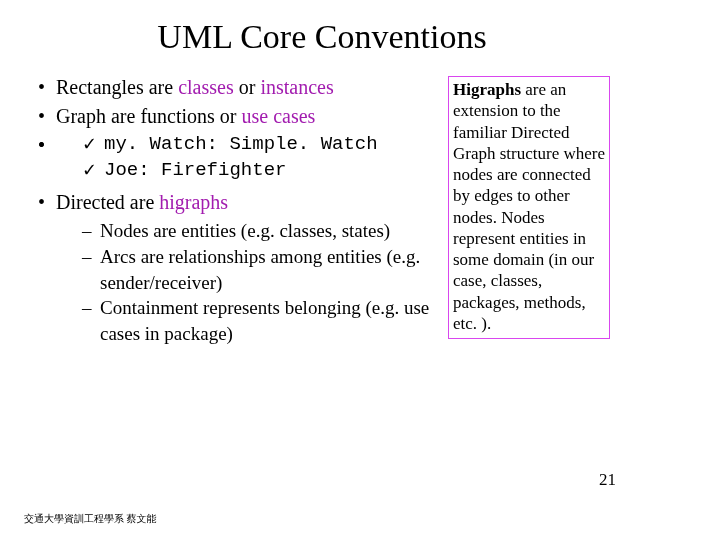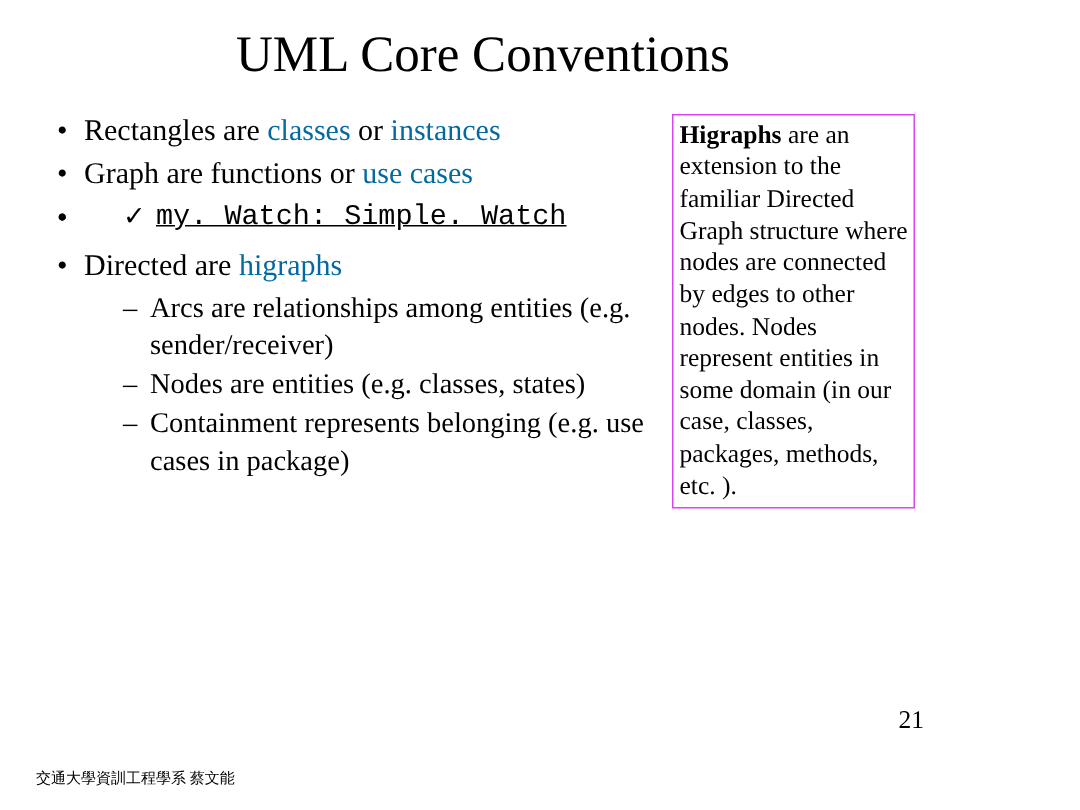--- a/index.html
+++ b/index.html
@@ -80,22 +80,22 @@
     padding-left: 18px;
     font-size: 19px;
     line-height: 1.35;
   }
   ul.b3 > li::before {
     content: "–";
     position: absolute;
     left: 0;
     top: 0;
   }
-  .red { color: #0369a1; }
-  .u { text-decoration: underline; }
+  .red { color: #a21caf; }
+  .u { }
   .sidebox {
     border: 1px solid #d946ef;
     width: 162px;
     flex: 0 0 162px;
     padding: 2px 4px 4px 4px;
     font-size: 17px;
     line-height: 1.25;
     margin-top: 2px;
   }
   .sidebox .hb { font-weight: bold; }
@@ -132,28 +132,29 @@
         <li>
           <span>Graph are functions or </span><span class="red">use cases</span>
         </li>
 
         <li>
         </li>
 
         <li>
           <ul class="b2">
             <li><span class="u">my. Watch: Simple. Watch</span></li>
+            <li><span class="u">Joe: Firefighter</span></li>
           </ul>
         </li>
 
         <li>
           <span>Directed are </span><span class="red">higraphs</span>
           <ul class="b3">
+            <li>Nodes are entities (e.g. classes, states)</li>
             <li>Arcs are relationships among entities (e.g. sender/receiver)</li>
-            <li>Nodes are entities (e.g. classes, states)</li>
             <li>Containment represents belonging (e.g. use cases in package)</li>
           </ul>
         </li>
 
       </ul>
     </div>
 
     <div class="sidebox">
       <span class="hb">Higraphs</span><span> are an extension to the familiar Directed Graph structure where nodes are connected by edges to other nodes. Nodes represent entities in some domain (in our case, classes, packages, methods, etc. ).</span>
     </div>

